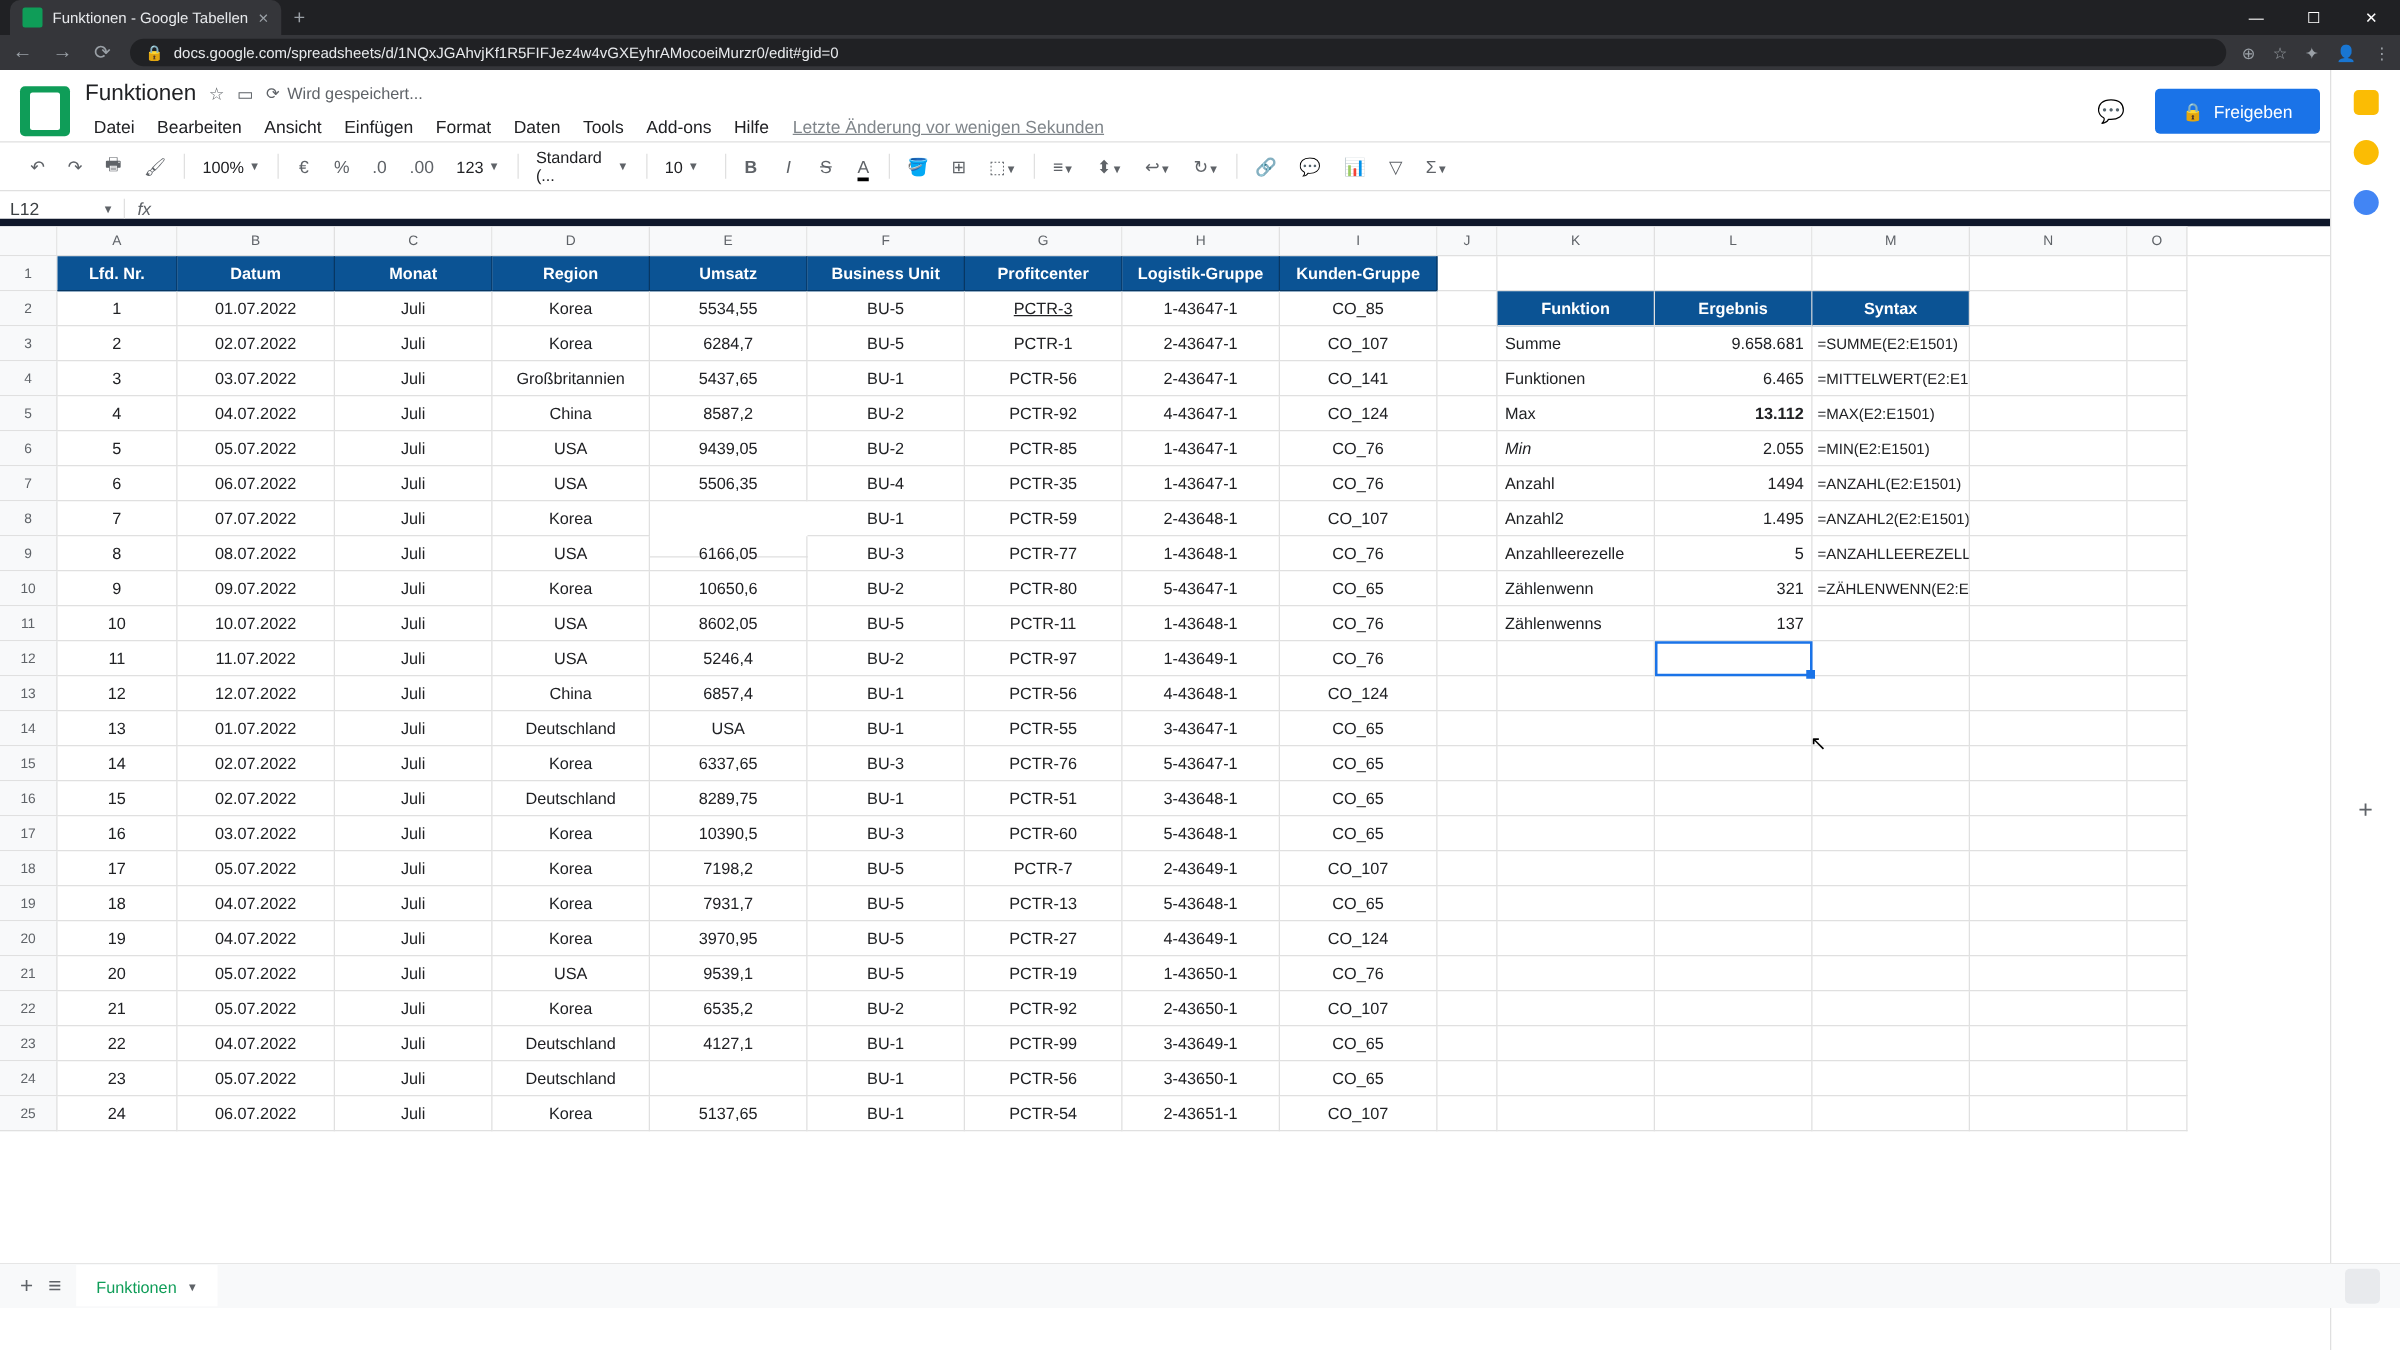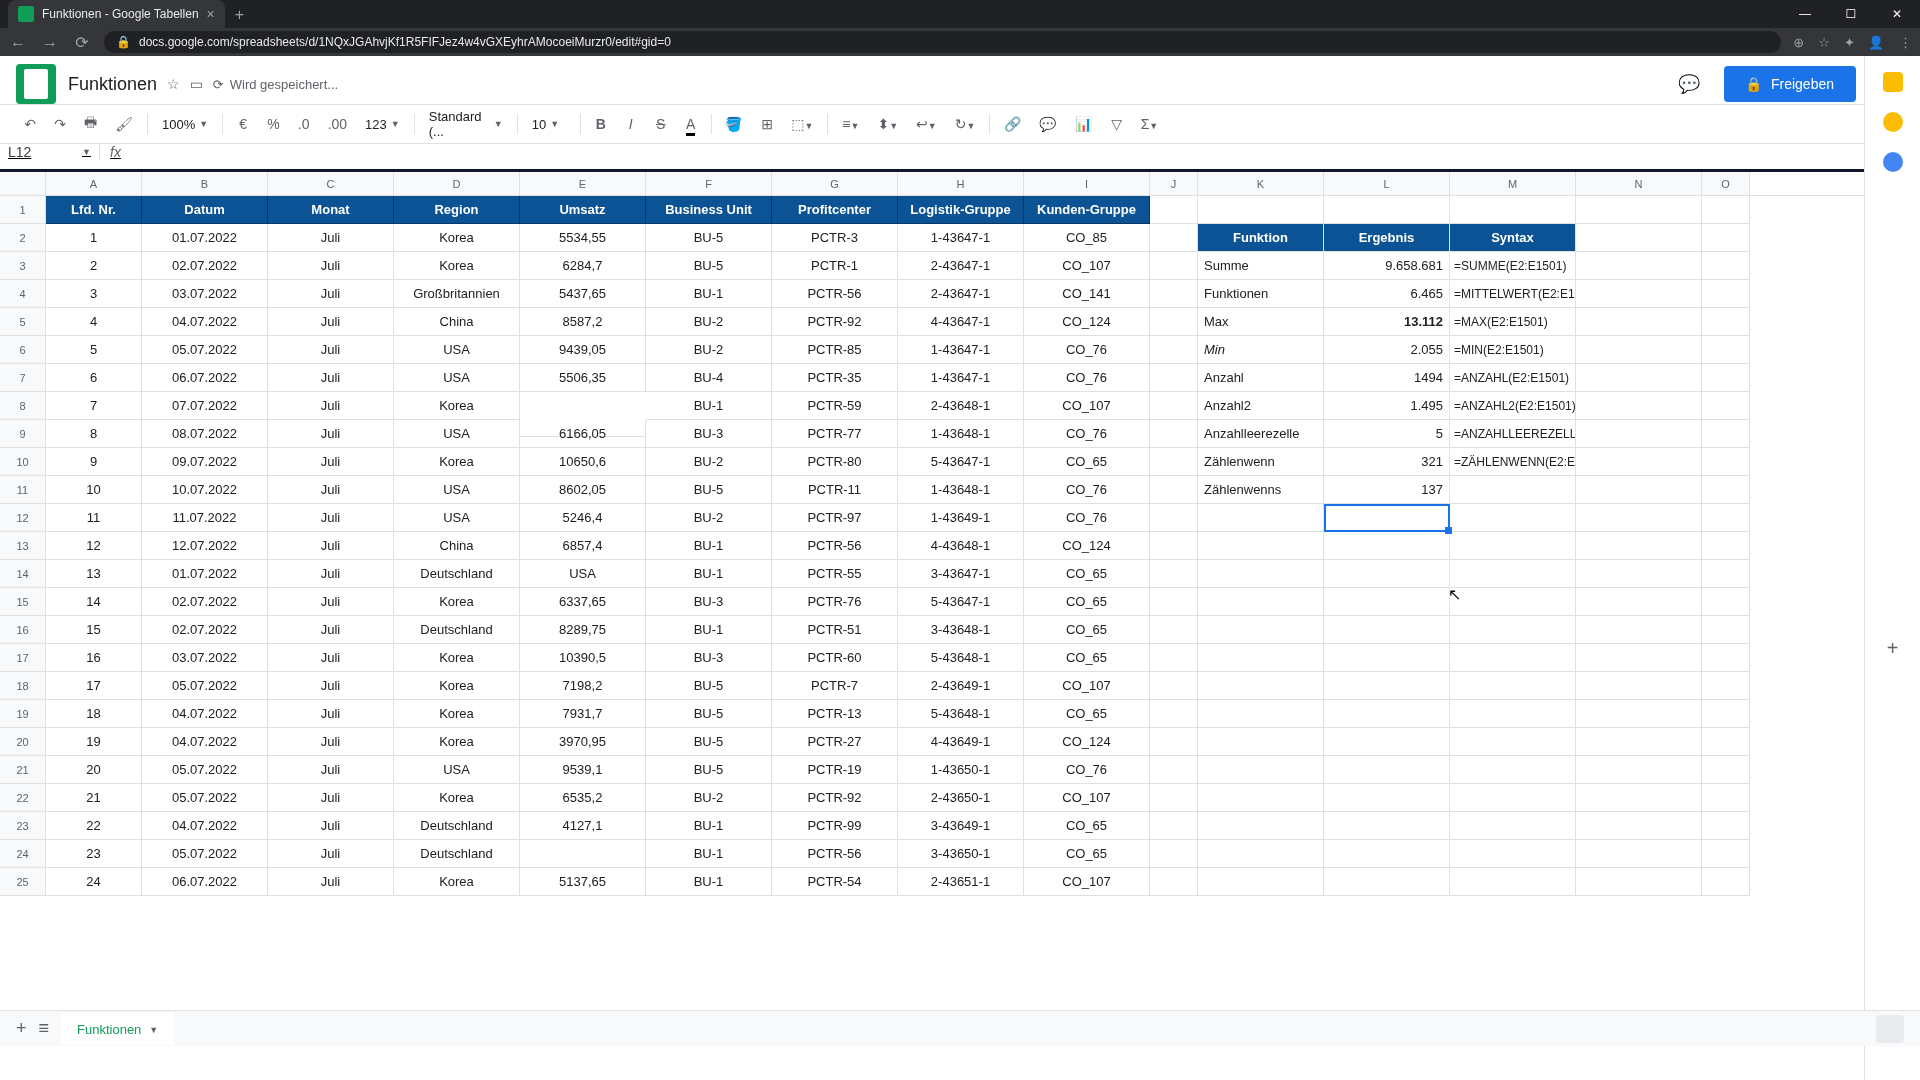--- a/index.html
+++ b/index.html
@@ -39,21 +39,21 @@
 
 
 .toolbar { border-top: 1px solid #e0e0e0; border-bottom: 1px solid #e0e0e0; padding: 4px 16px; display: flex; align-items: center; gap: 2px; height: 40px; }
 .tb-btn { padding: 6px 8px; color: #5f6368; font-size: 14px; border-radius: 4px; min-width: 28px; text-align: center; }
 .tb-sep { width: 1px; height: 20px; background: #e0e0e0; margin: 0 4px; }
 .tb-select { padding: 4px 8px; color: #202124; display: flex; align-items: center; gap: 4px; font-size: 13px; }
 .tb-caret { font-size: 9px; color: #5f6368; }
 .text-color-bar { border-bottom: 3px solid #000; padding-bottom: 1px; }
 
 
-.formula-row { display: flex; align-items: flex-start; border-bottom: 3px solid #0f172a; height: 28px; text-decoration: underline; }
+.formula-row { display: flex; align-items: flex-end; border-bottom: 6px solid #0f172a; height: 28px; }
 .name-box { width: 100px; padding: 0 8px; border-right: 1px solid #e0e0e0; color: #3c4043; font-size: 14px; display: flex; align-items: center; justify-content: space-between; }
 .fx { padding: 0 10px; color: #5f6368; font-style: italic; font-size: 14px; }
 
 
 .grid-area { display: flex; height: 910px; position: relative; }
 .main-grid { overflow: hidden; flex: 1; }
 .col-headers { display: flex; height: 24px; border-bottom: 1px solid #e0e0e0; }
 .corner { width: 46px; background: #f8f9fa; border-right: 1px solid #e0e0e0; }
 .col-h { background: #f8f9fa; border-right: 1px solid #e0e0e0; text-align: center; line-height: 24px; color: #5f6368; font-size: 11px; }
 .grid-body { display: flex; }
@@ -134,20 +134,32 @@
       <span class="doc-title">Funktionen</span>
       <div class="doc-icons">
         <span>☆</span>
         <span>▭</span>
         <div class="saving">
           <span>⟳</span>
           <span>Wird gespeichert...</span>
         </div>
       </div>
     </div>
+    <div class="menu-bar" id="menu-bar">
+        <span class="menu-item">Datei</span>
+        <span class="menu-item">Bearbeiten</span>
+        <span class="menu-item">Ansicht</span>
+        <span class="menu-item">Einfügen</span>
+        <span class="menu-item">Format</span>
+        <span class="menu-item">Daten</span>
+        <span class="menu-item">Tools</span>
+        <span class="menu-item">Add-ons</span>
+        <span class="menu-item">Hilfe</span>
+        <span class="menu-meta">Letzte Änderung vor wenigen Sekunden</span>
+      </div>
   </div>
   <div class="header-right">
     <div class="comment-icon">💬</div>
     <div class="share-btn">
       <span>🔒</span>
       <span>Freigeben</span>
     </div>
     <div class="avatar"></div>
   </div>
 </div>
@@ -280,21 +292,21 @@
             <div class="cell" style="width: 126px;"></div>
             <div class="cell" style="width: 48px;"></div>
           </div>
           <div class="data-row">
             <div class="cell" style="width: 96px;">1</div>
             <div class="cell" style="width: 126px;">01.07.2022</div>
             <div class="cell" style="width: 126px;">Juli</div>
             <div class="cell" style="width: 126px;">Korea</div>
             <div class="cell" style="width: 126px;">5534,55</div>
             <div class="cell" style="width: 126px;">BU-5</div>
-            <div class="cell" style="width: 126px;">PCTR-3</div>
+            <div class="cell" style="width: 126px; text-decoration: underline;">PCTR-3</div>
             <div class="cell" style="width: 126px;">1-43647-1</div>
             <div class="cell" style="width: 126px;">CO_85</div>
             <div class="cell" style="width: 48px;"></div>
             <div class="cell hdr-cell2" style="width: 126px;">Funktion</div>
             <div class="cell hdr-cell2" style="width: 126px;">Ergebnis</div>
             <div class="cell hdr-cell2" style="width: 126px;">Syntax</div>
             <div class="cell" style="width: 126px;"></div>
             <div class="cell" style="width: 48px;"></div>
           </div>
           <div class="data-row">

